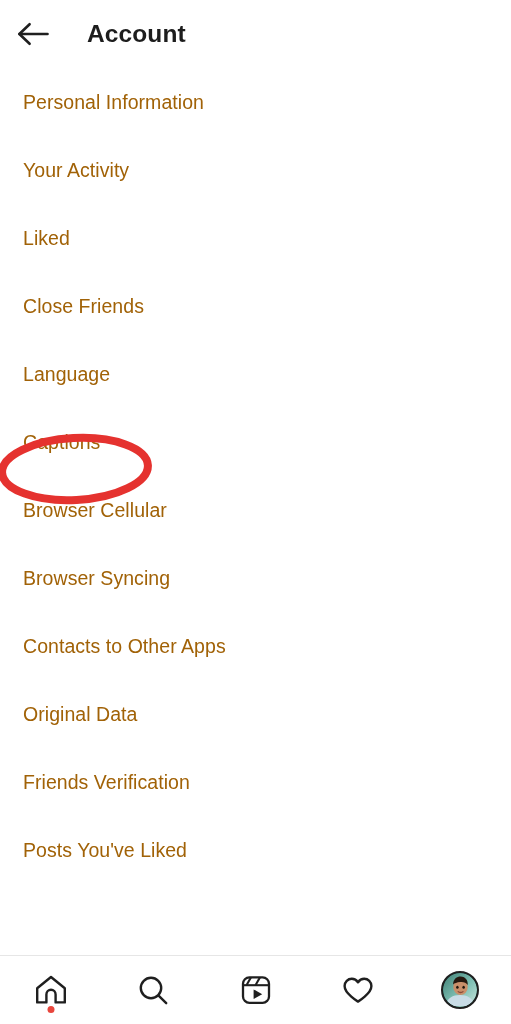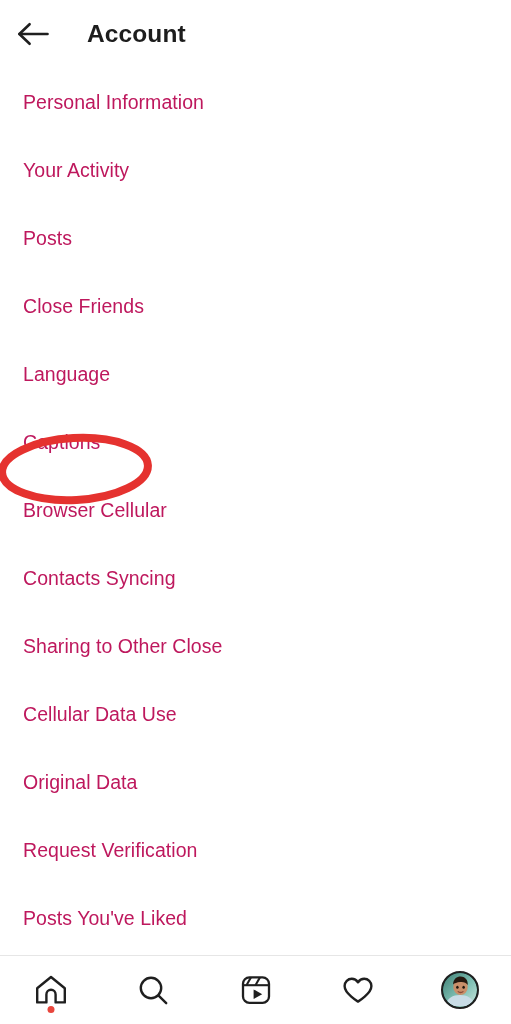--- a/index.html
+++ b/index.html
@@ -54,21 +54,21 @@
   }
   .list-item {
     height: 68px;
     display: flex;
     align-items: center;
     padding-left: 23px;
     cursor: pointer;
   }
   .list-item-label {
     font-size: 19.5px;
-    color: #be185d;
+    color: #a16207;
     letter-spacing: 0.05px;
     white-space: nowrap;
   }
 
   
   .annotation {
     position: absolute;
     left: -4px;
     top: 432px;
     width: 158px;
@@ -147,48 +147,45 @@
   </div>
 
   <div class="list">
     <div class="list-item">
       <span class="list-item-label">Personal Information</span>
     </div>
     <div class="list-item">
       <span class="list-item-label">Your Activity</span>
     </div>
     <div class="list-item">
-      <span class="list-item-label">Posts</span>
+      <span class="list-item-label">Liked</span>
     </div>
     <div class="list-item">
       <span class="list-item-label">Close Friends</span>
     </div>
     <div class="list-item">
       <span class="list-item-label">Language</span>
     </div>
     <div class="list-item">
       <span class="list-item-label">Captions</span>
     </div>
     <div class="list-item">
       <span class="list-item-label">Browser Cellular</span>
     </div>
     <div class="list-item">
-      <span class="list-item-label">Contacts Syncing</span>
-    </div>
-    <div class="list-item">
-      <span class="list-item-label">Sharing to Other Close</span>
-    </div>
-    <div class="list-item">
-      <span class="list-item-label">Cellular Data Use</span>
+      <span class="list-item-label">Browser Syncing</span>
+    </div>
+    <div class="list-item">
+      <span class="list-item-label">Contacts to Other Apps</span>
     </div>
     <div class="list-item">
       <span class="list-item-label">Original Data</span>
     </div>
     <div class="list-item">
-      <span class="list-item-label">Request Verification</span>
+      <span class="list-item-label">Friends Verification</span>
     </div>
     <div class="list-item">
       <span class="list-item-label">Posts You've Liked</span>
     </div>
   </div>
 
   <div class="annotation">
     <svg width="158" height="74" viewBox="0 0 158 74">
       <ellipse cx="79" cy="37" rx="73" ry="31" fill="none" stroke="#e5322f" stroke-width="8" transform="rotate(-3 79 37)"></ellipse>
     </svg>

